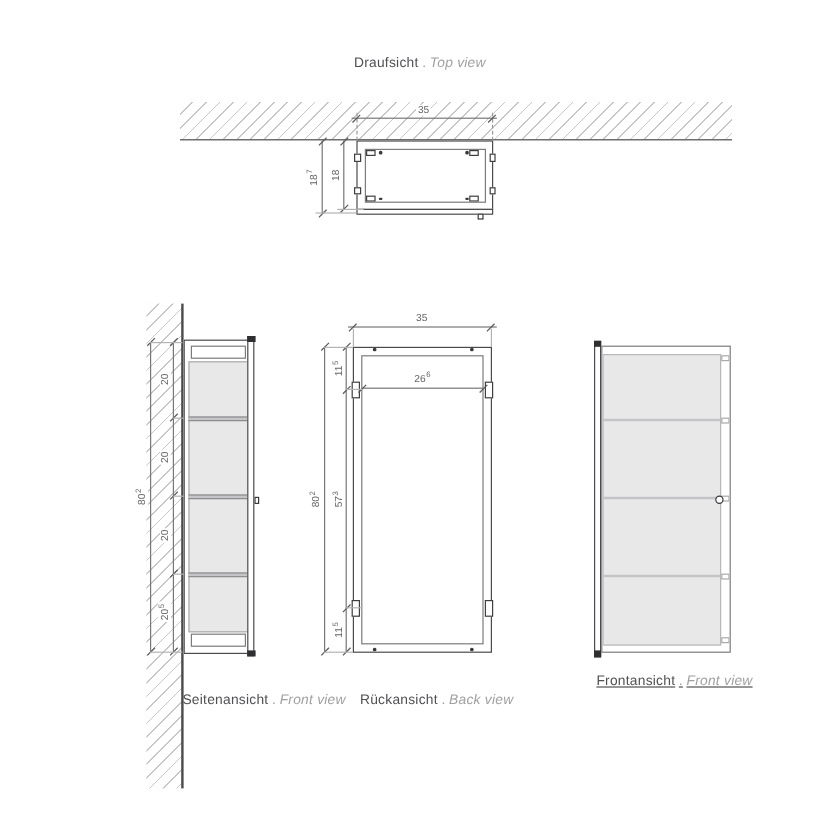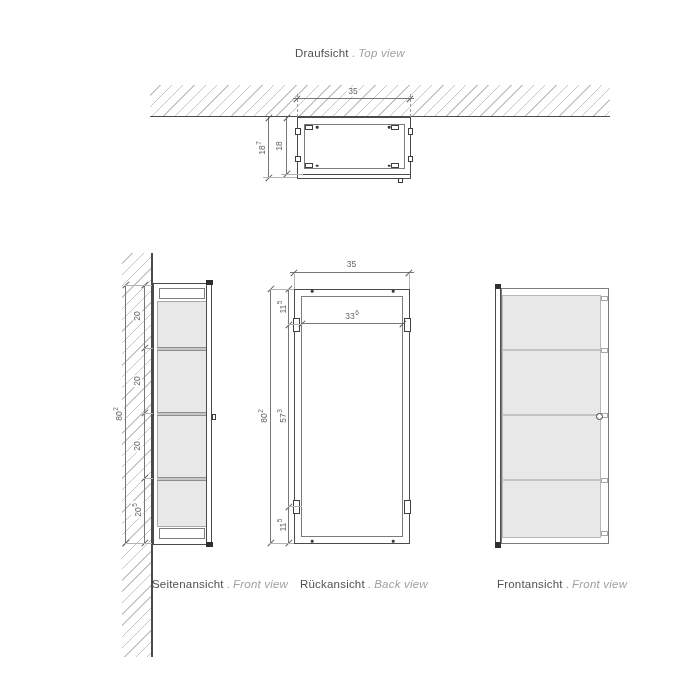--- a/index.html
+++ b/index.html
@@ -137,21 +137,21 @@
     <div class="dimline" style="left:290px;top:272px;width:124px;height:1px;"></div>
     <div class="tick" style="left:294px;top:272.5px;"></div>
     <div class="tick" style="left:409px;top:272.5px;"></div>
     <div class="dimlabel" style="left:351.5px;top:265px;"><span>35</span></div>
     <div class="extline" style="left:293.7px;top:274px;width:0.7px;height:15px;"></div>
     <div class="extline" style="left:408.7px;top:274px;width:0.7px;height:15px;"></div>
 
     <div class="dimline" style="left:302px;top:323px;width:101px;height:1px;"></div>
     <div class="tick" style="left:302px;top:323.5px;"></div>
     <div class="tick" style="left:403px;top:323.5px;"></div>
-    <div class="dimlabel" style="left:352px;top:314.5px;"><span>33</span><sup>6</sup></div>
+    <div class="dimlabel" style="left:352px;top:314.5px;"><span>26</span><sup>6</sup></div>
 
     <div class="dimline" style="left:288px;top:289px;width:1px;height:254.5px;"></div>
     <div class="tick" style="left:288.5px;top:289px;"></div>
     <div class="tick" style="left:288.5px;top:324.5px;"></div>
     <div class="tick" style="left:288.5px;top:506.5px;"></div>
     <div class="tick" style="left:288.5px;top:543px;"></div>
     <div class="dimlabel vlabel" style="left:281.5px;top:306.5px;"><span>11</span><sup>5</sup></div>
     <div class="dimlabel vlabel" style="left:281.5px;top:415.5px;"><span>57</span><sup>3</sup></div>
     <div class="dimlabel vlabel" style="left:281.5px;top:524.5px;"><span>11</span><sup>5</sup></div>
 
@@ -181,17 +181,17 @@
     <div class="notch" style="left:600.5px;top:531px;width:7px;height:5px;"></div>
     <div class="knob-circle" style="left:595.5px;top:412.5px;width:7.5px;height:7.5px;"></div>
   </div>
 
   <div class="viewlabel" style="left:152px;top:578px;">
     <span>Seitenansicht</span><span class="sep">.</span><span class="en">Front view</span>
   </div>
   <div class="viewlabel" style="left:300px;top:578px;">
     <span>Rückansicht</span><span class="sep">.</span><span class="en">Back view</span>
   </div>
-  <div class="viewlabel" style="left:497px;top:578px;">
+  <div class="viewlabel" style="left:497px;top:562px;text-decoration:underline;">
     <span>Frontansicht</span><span class="sep">.</span><span class="en">Front view</span>
   </div>
 
 </div>
 
 </body></html>

